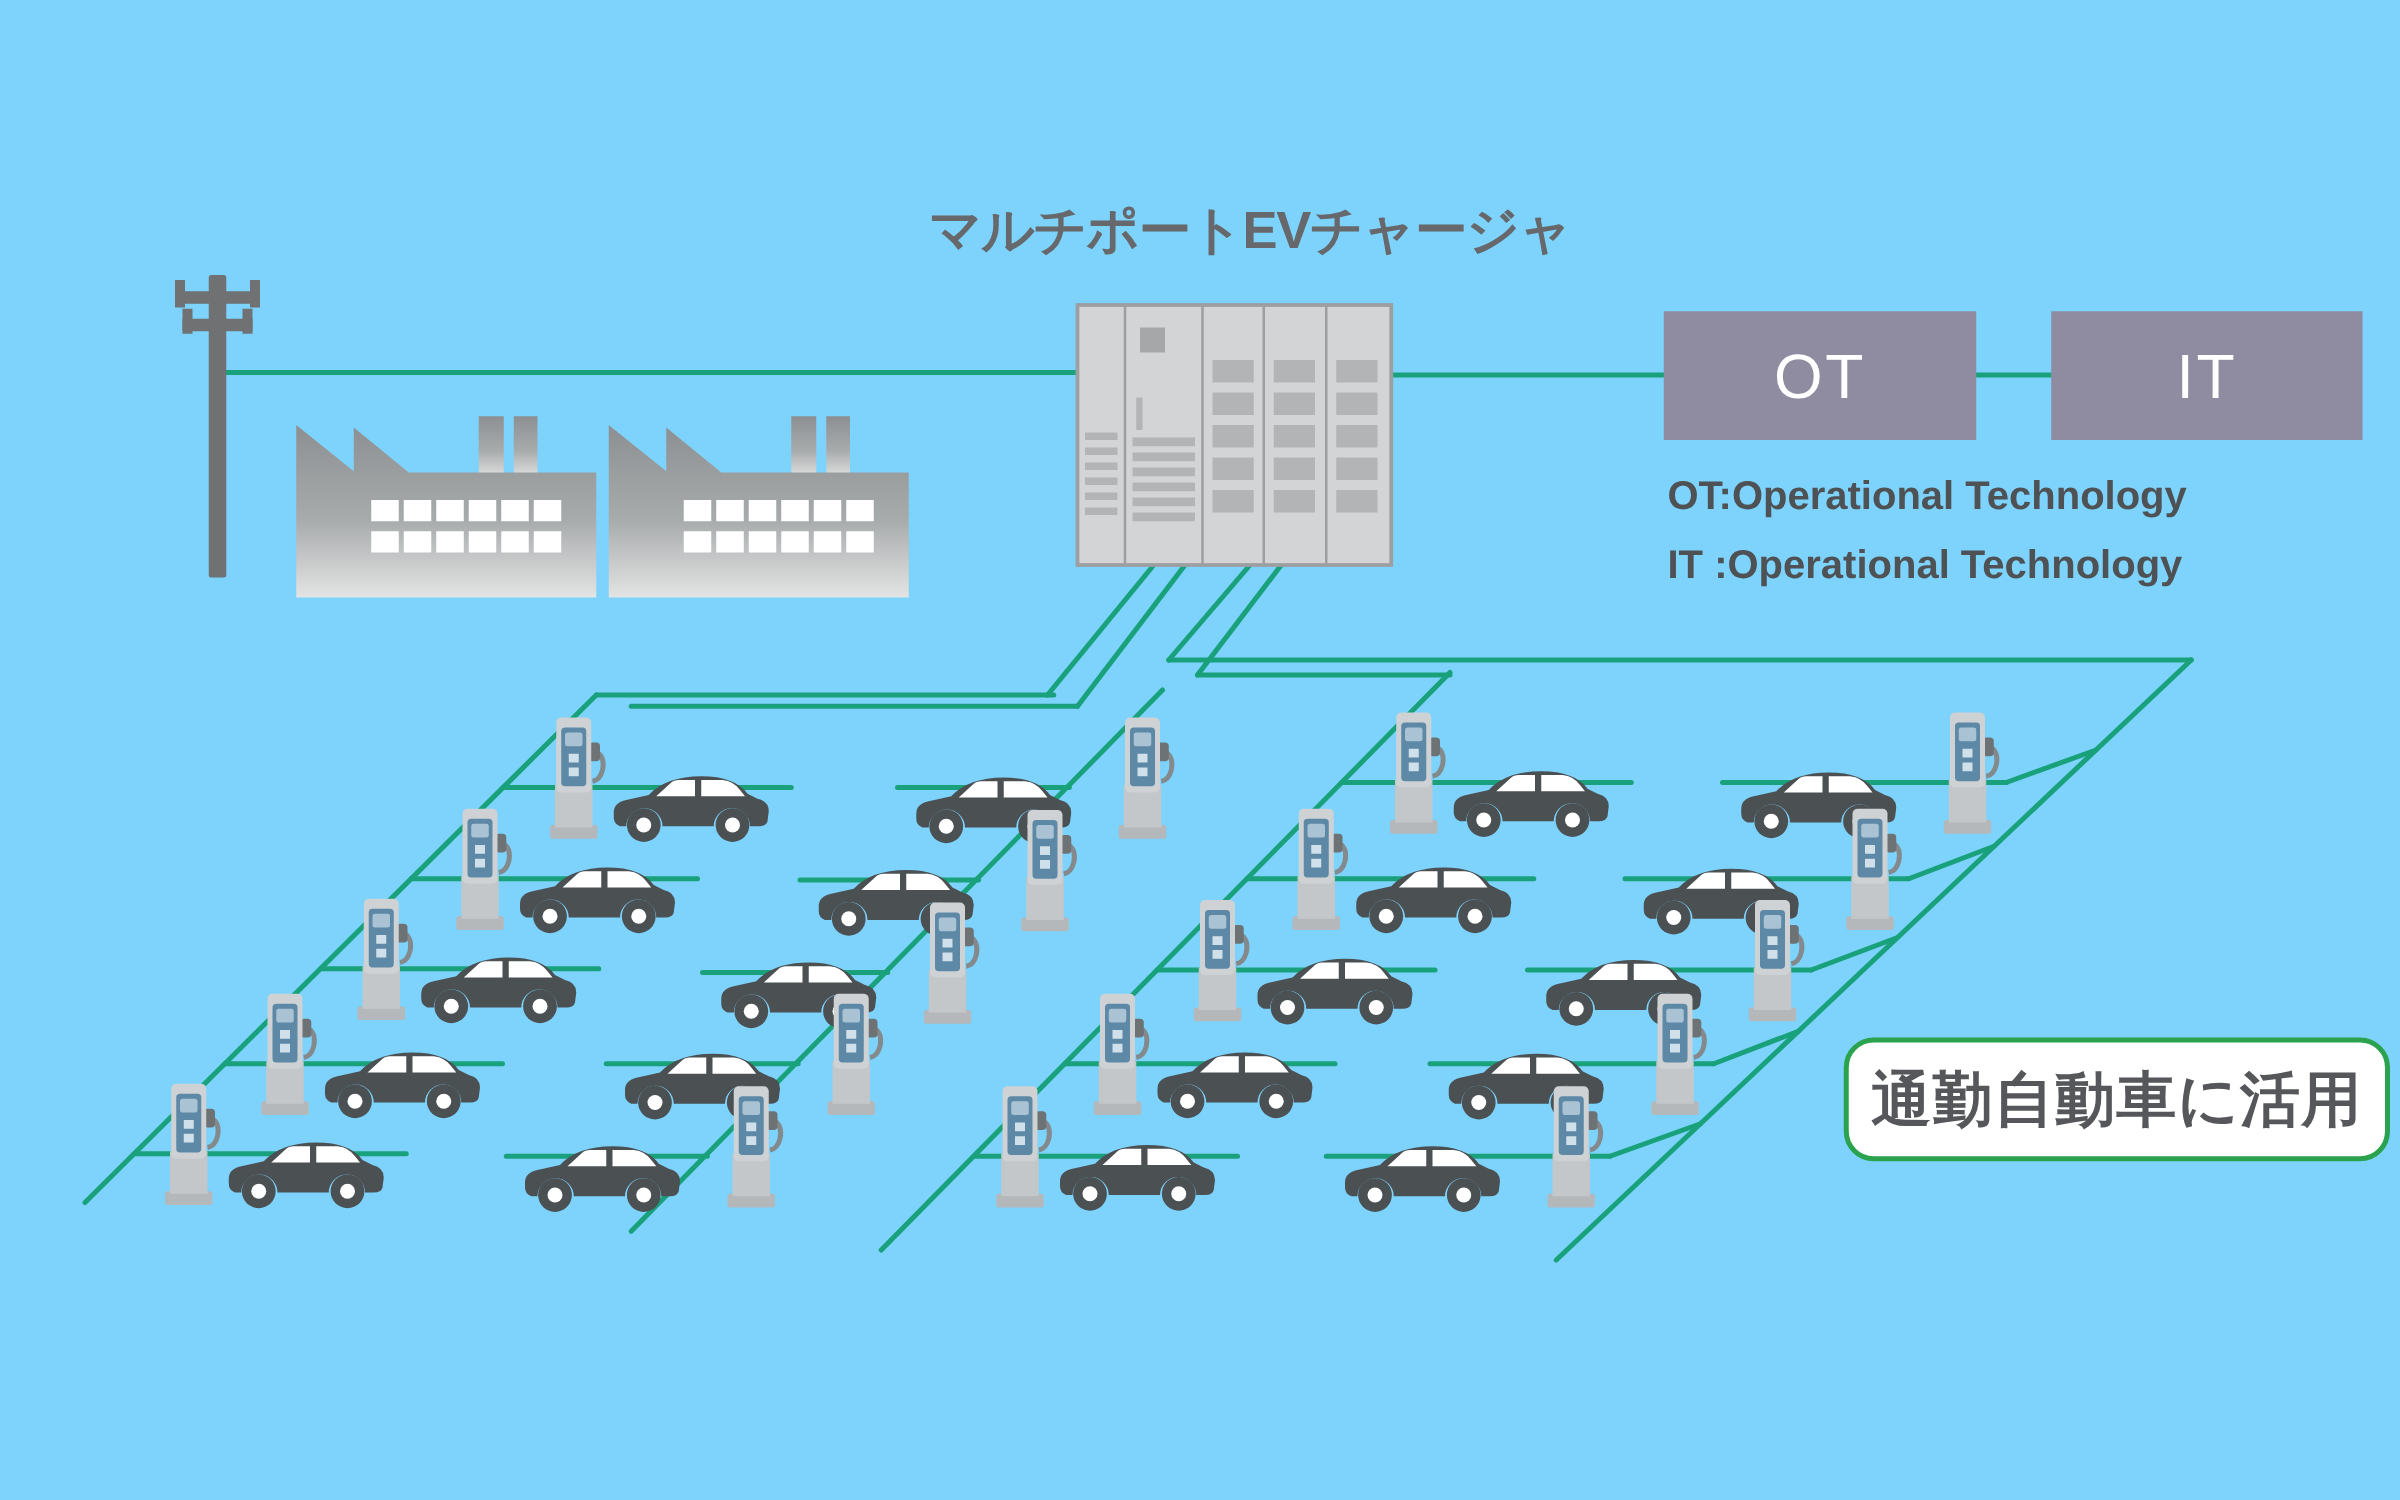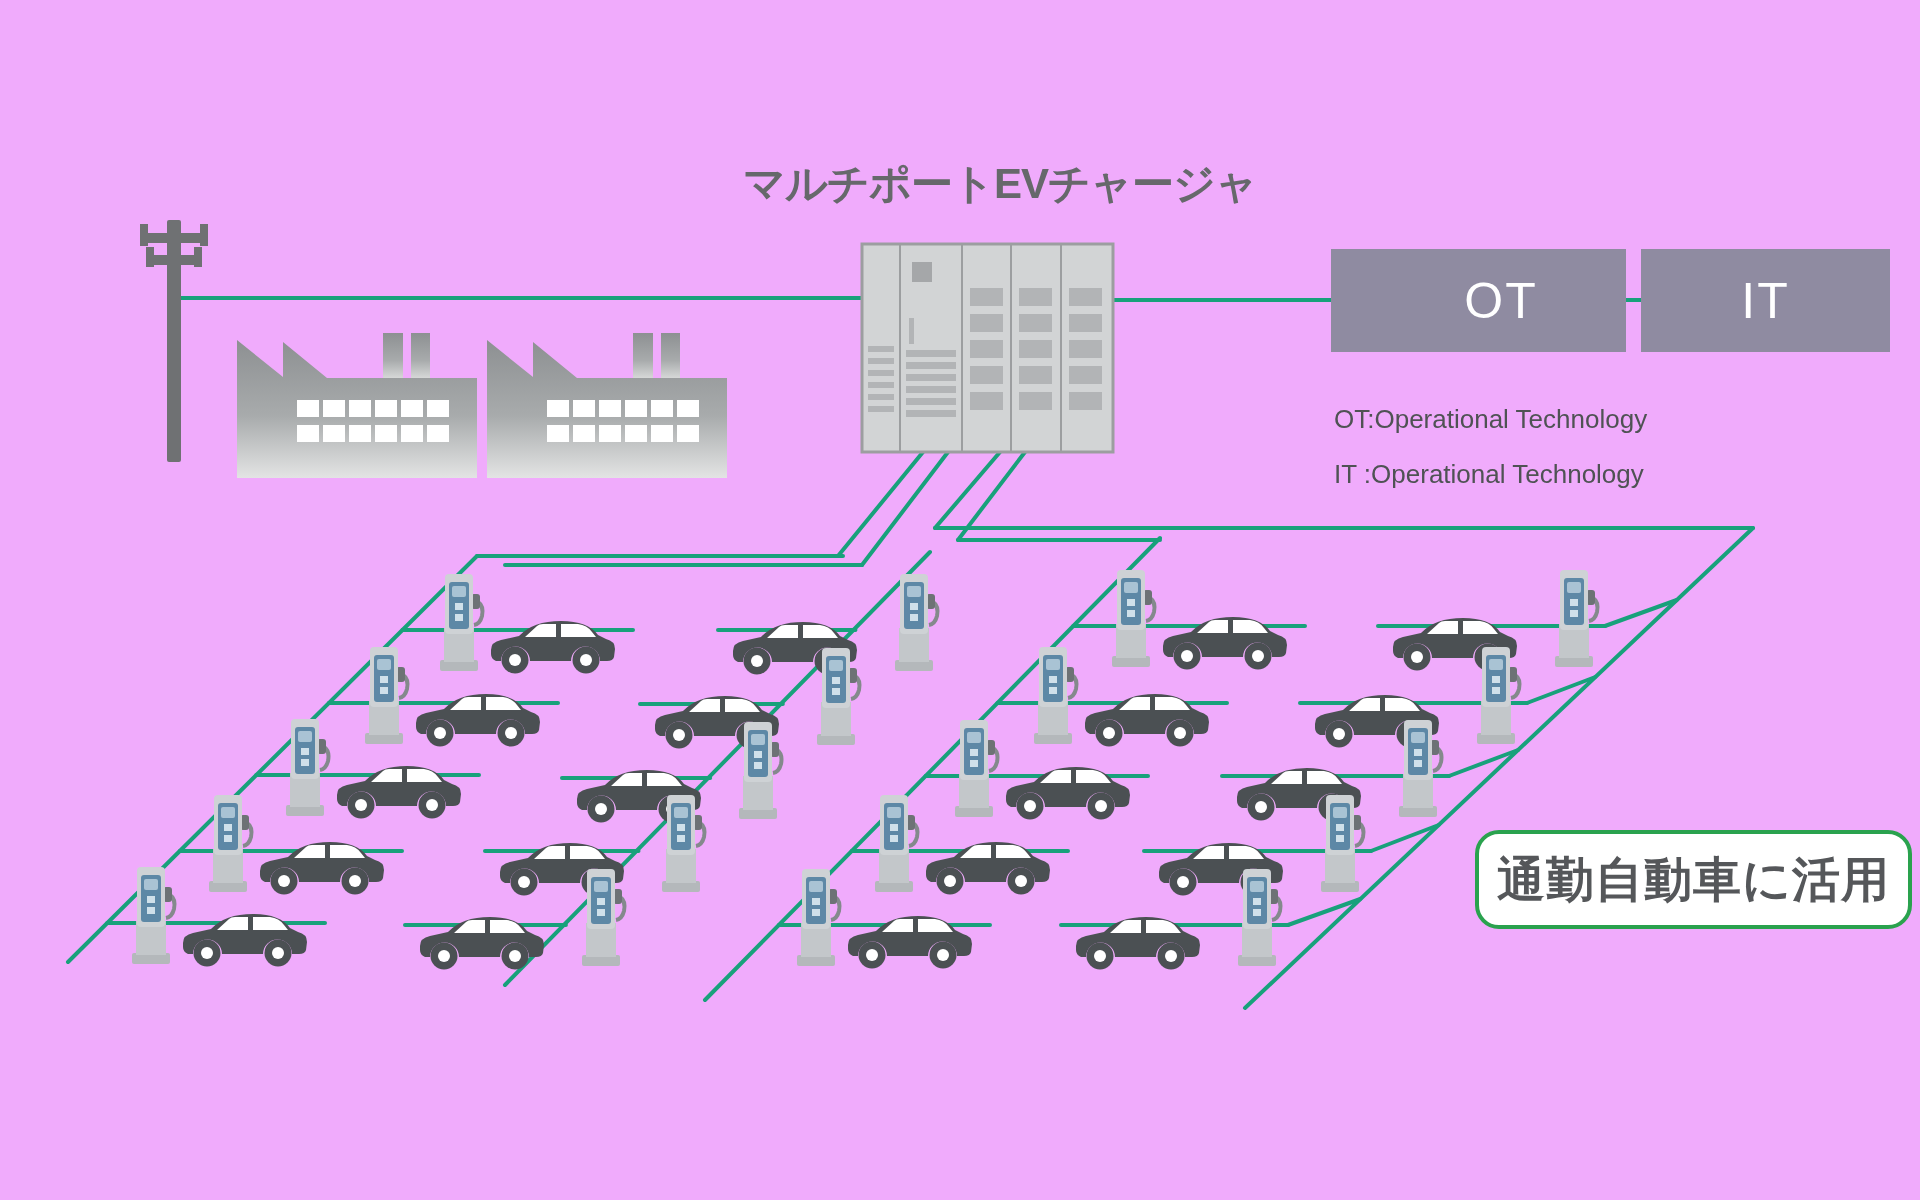--- a/index.html
+++ b/index.html
@@ -1,27 +1,27 @@
 <!DOCTYPE html>
 <html><head>
 <meta charset="utf-8">
 <style>
   html,body{margin:0;padding:0;background:#ffffff;}
-  #stage{position:relative;width:1920px;height:1200px;background:#f0abfc;overflow:hidden;
+  #stage{position:relative;width:1920px;height:1200px;background:#7dd3fc;overflow:hidden;
          font-family:"Liberation Sans","DejaVu Sans",sans-serif;}
   #scene-svg{position:absolute;left:0;top:0;}
   .abs{position:absolute;}
   #diagram-title{left:700px;top:156px;width:600px;text-align:center;
     font-size:42px;font-weight:bold;color:#66686b;letter-spacing:-1px;white-space:nowrap;}
   .sys-box{width:250px;height:103px;background:#8f8ba1;color:#ffffff;
     display:flex;align-items:center;justify-content:center;
     font-size:50px;letter-spacing:2px;}
-  #ot-box{left:1331px;top:249px;padding-left:45px;}
+  #ot-box{left:1331px;top:249px;}
   #it-box{left:1641px;top:249px;width:249px;text-align:center;}
-  #legend{left:1334px;top:392px;font-size:26px;color:#4f5254;line-height:55px;white-space:nowrap;}
+  #legend{left:1334px;top:369px;font-size:32px;color:#4f5254;line-height:55px;white-space:nowrap;font-weight:bold;}
   .note-box{left:1475px;width:429px;height:91px;background:#ffffff;
     border:4px solid #2aa24e;border-radius:24px;
     display:flex;align-items:center;justify-content:center;
     font-size:48px;font-weight:600;color:#55575a;letter-spacing:1px;white-space:nowrap;}
   #note-box-1{top:830px;}
   #note-box-2{top:948px;}
 </style>
 </head>
 <body>
 

